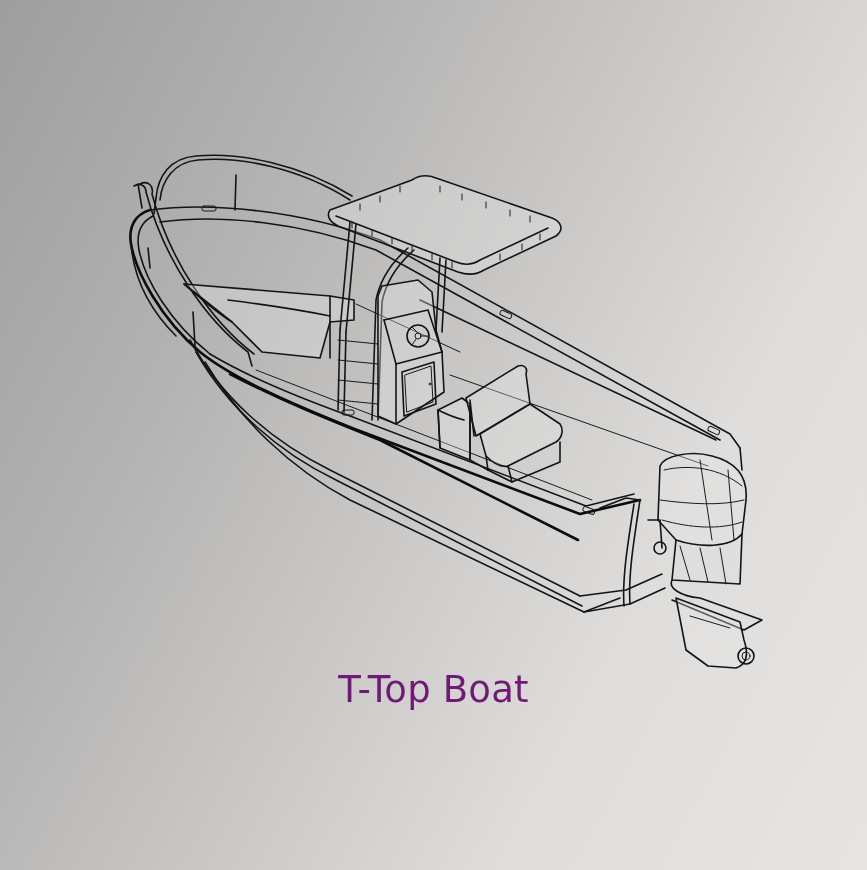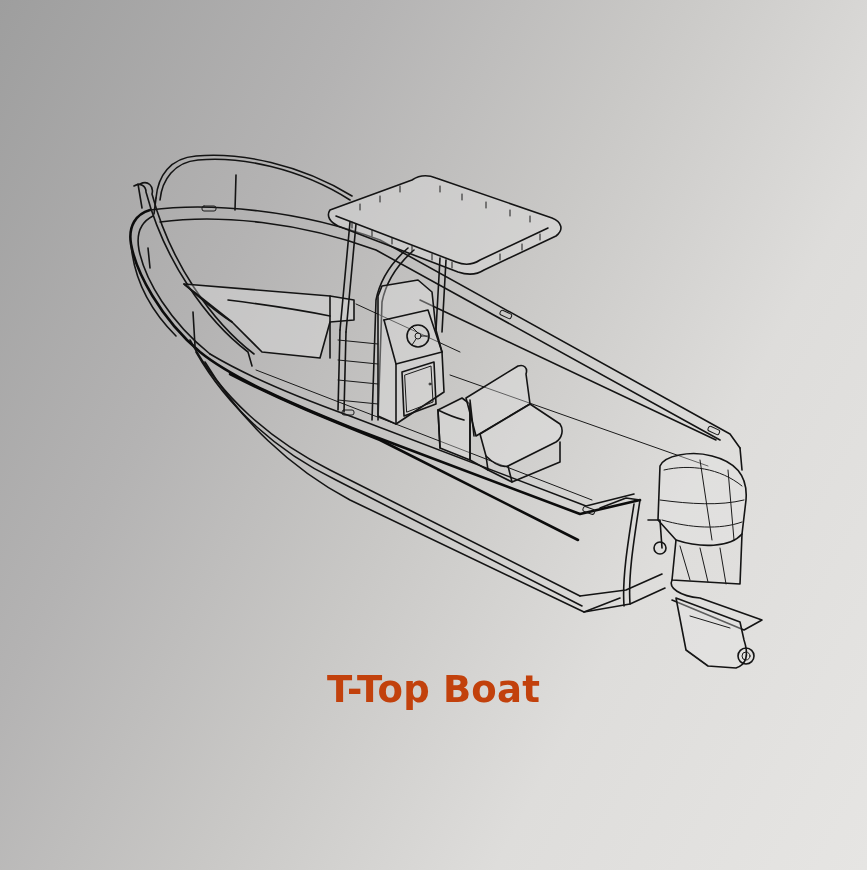--- a/index.html
+++ b/index.html
@@ -54,24 +54,24 @@
       stroke-width: 1.6;
       stroke-linejoin: round;
     }
     .caption {
       position: absolute;
       left: 0;
       width: 867px;
       top: 668px;
       text-align: center;
       font-family: "DejaVu Sans", sans-serif;
-      font-weight: bold;
+      font-weight: normal;
       font-size: 37px;
       letter-spacing: 0.2px;
-      color: #c2410c;
+      color: #701a75;
       margin: 0;
     }
   </style>
 </head>
 <body>
 
 <div class="canvas">
 
   <svg class="illustration" viewBox="0 0 867 870" xmlns="http://www.w3.org/2000/svg">
 

